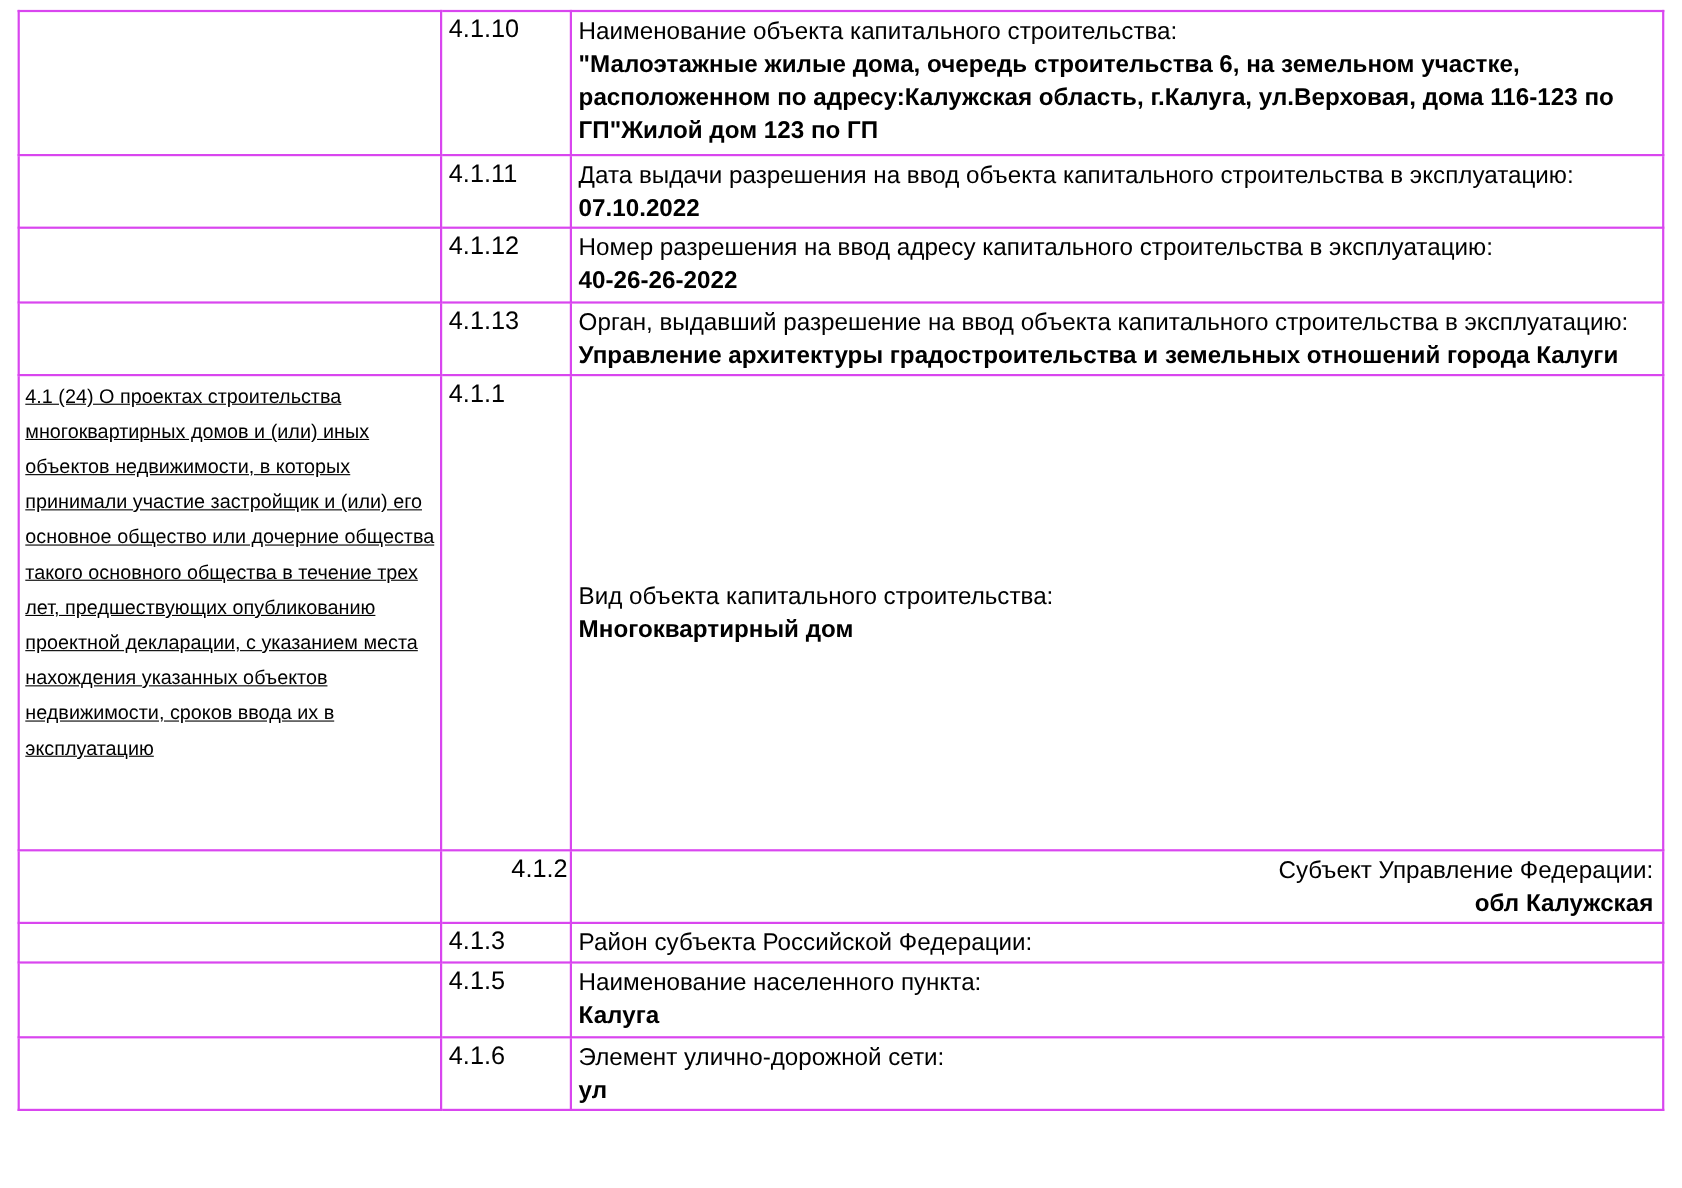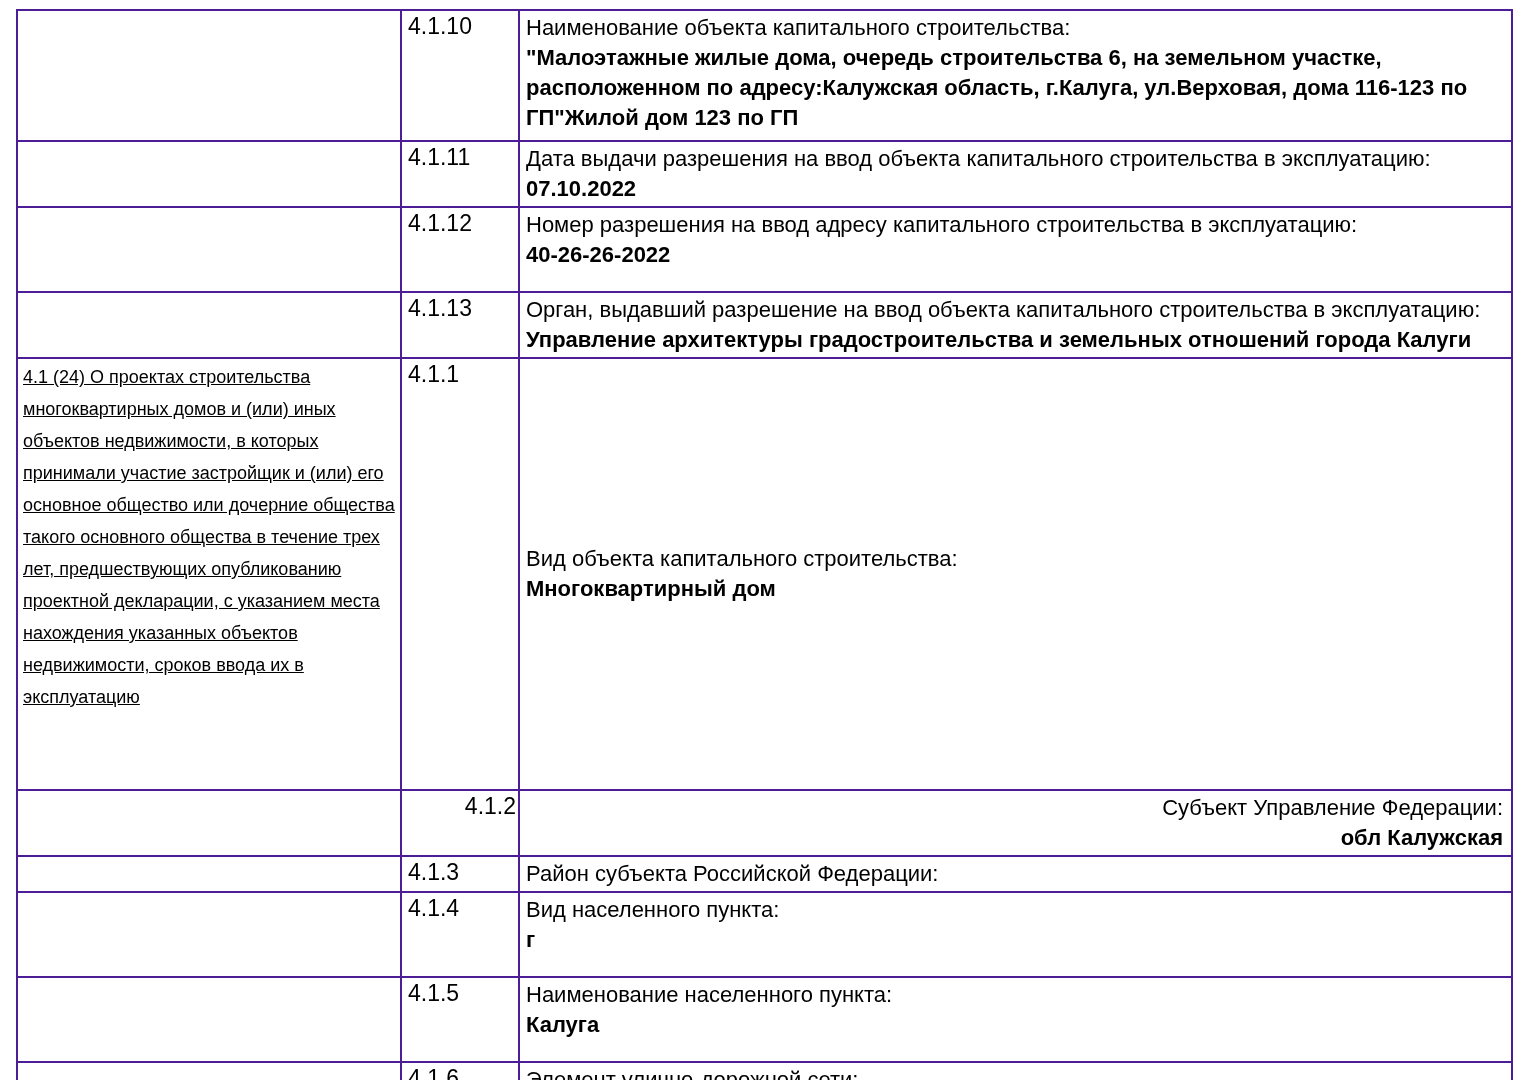--- a/index.html
+++ b/index.html
@@ -19,21 +19,21 @@
     position: absolute;
     left: 16px;
     top: 9px;
   }
   table.decl {
     border-collapse: collapse;
     table-layout: fixed;
     width: 1497px;
   }
   table.decl td {
-    border: 2px solid #4c1d95;
+    border: 2px solid #d946ef;
     vertical-align: top;
     overflow: hidden;
     word-wrap: break-word;
   }
   td.c1 {
     width: 373px;
     font-size: 18px;
     line-height: 32px;
     padding: 2px 4px 2px 5px;
     text-decoration: underline;
@@ -53,21 +53,21 @@
     font-weight: normal;
   }
   .field-value {
     font-weight: bold;
   }
   .field-value:empty { display: none; }
   tr.vmid td.c3 { vertical-align: middle; }
   
   tr.h131 { height: 131px; }
   tr.h60  { height: 60px;  }
-  tr.h67  { height: 85px; border-radius: 28px;  }
+  tr.h67  { height: 68px; border-radius: 28px;  }
   tr.h65  { height: 65px;  }
   tr.h432 { height: 432px; }
   tr.h64  { height: 64px; text-align: right;  }
   tr.h33  { height: 33px; padding-left: 36px;  }
 </style>
 </head>
 <body>
 
 <div class="doc">
   <table class="decl">
@@ -131,28 +131,20 @@
 
       <tr class="h33">
         <td class="c1"></td>
         <td class="c2">4.1.3</td>
         <td class="c3">
           <div class="field-label">Район субъекта Российской Федерации:</div>
 
         </td>
       </tr>
 
-      <tr class="h67">
-        <td class="c1"></td>
-        <td class="c2">4.1.4</td>
-        <td class="c3">
-          <div class="field-label">Вид населенного пункта:</div>
-          <div class="field-value">г</div>
-        </td>
-      </tr>
 
       <tr class="h67">
         <td class="c1"></td>
         <td class="c2">4.1.5</td>
         <td class="c3">
           <div class="field-label">Наименование населенного пункта:</div>
           <div class="field-value">Калуга</div>
         </td>
       </tr>
 

